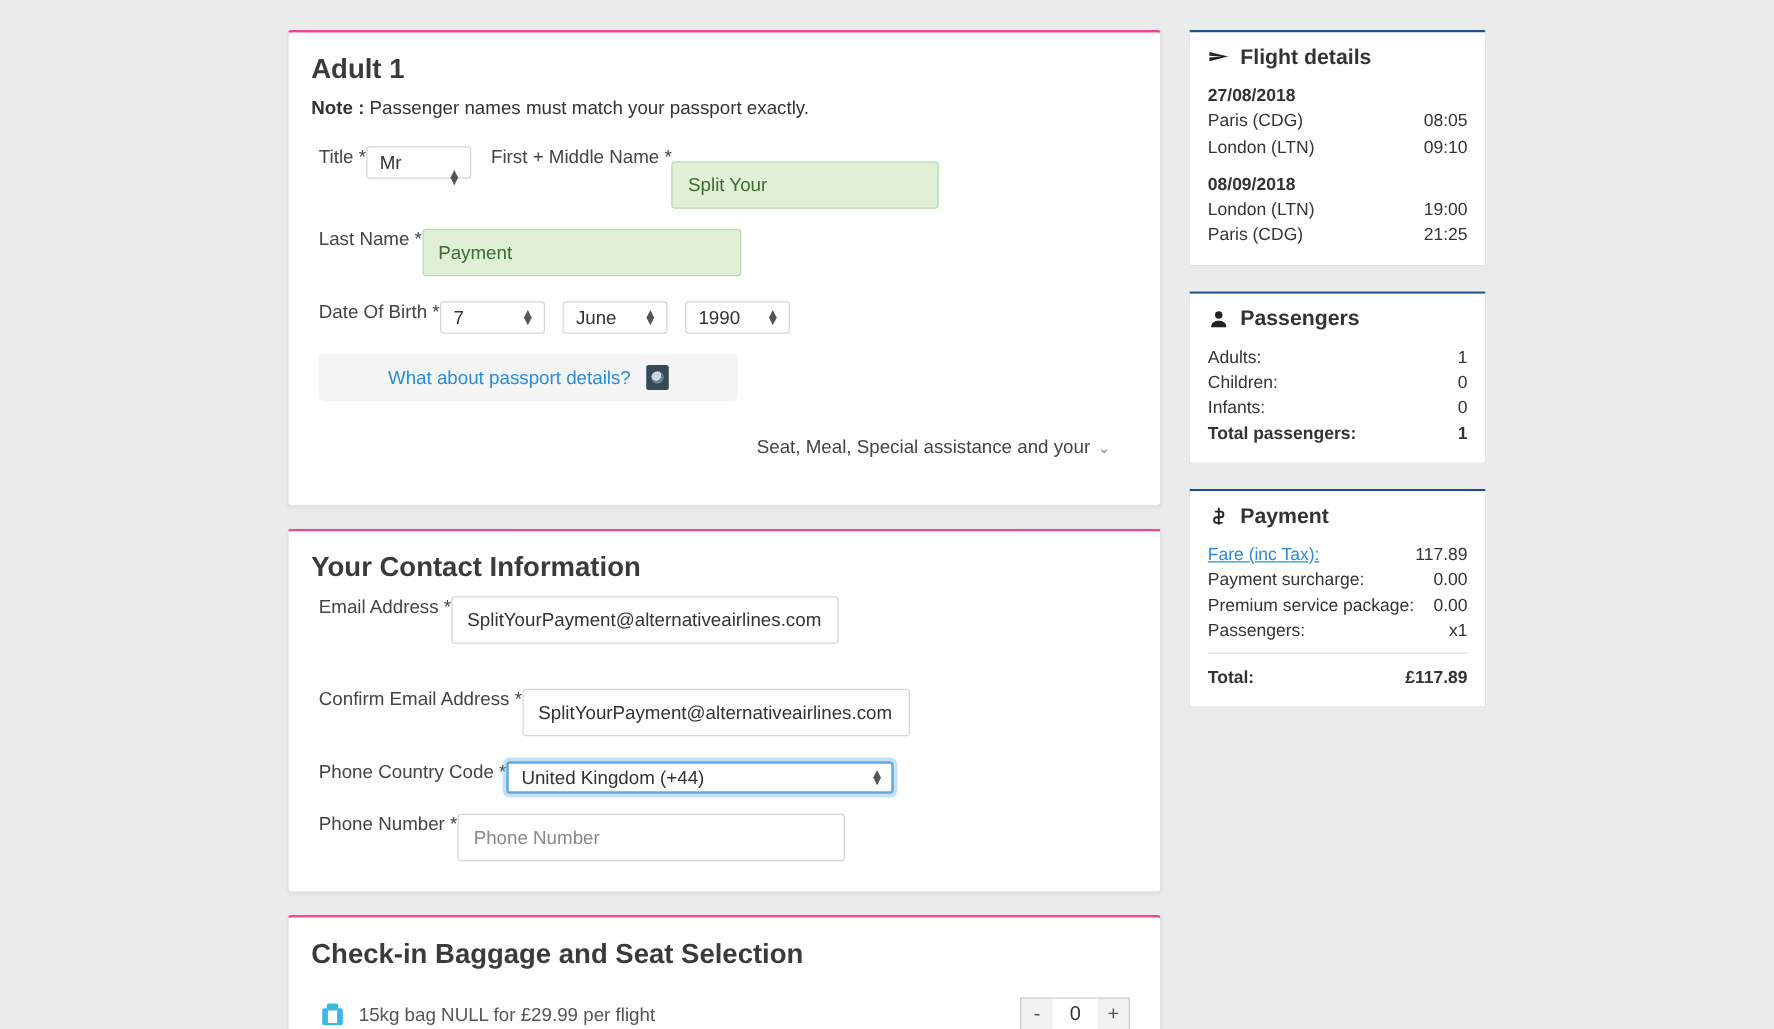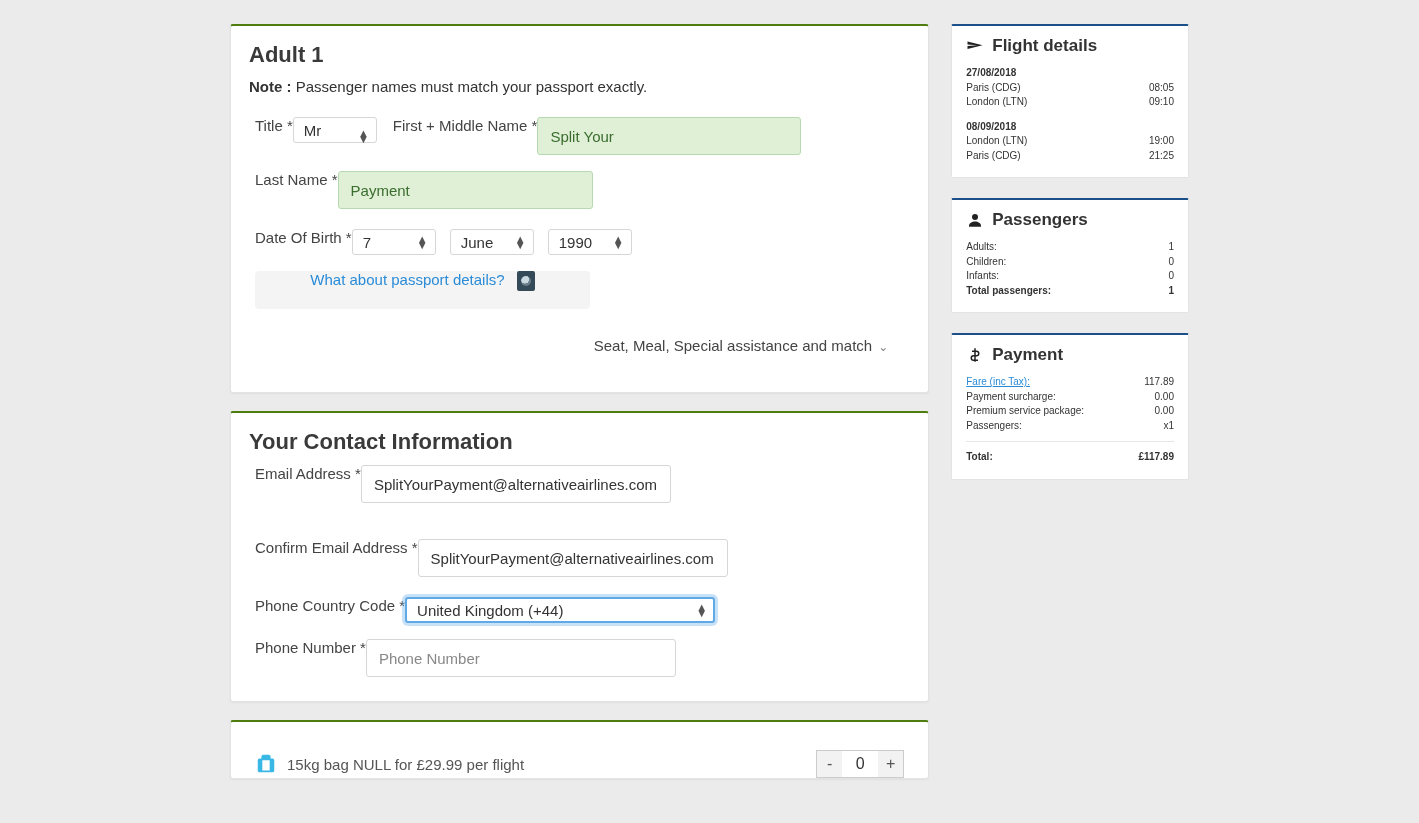--- a/index.html
+++ b/index.html
@@ -23,21 +23,21 @@
   .right-col { width: 238px; display: flex; flex-direction: column; gap: 20px; }
 
   .card {
     background: #fff;
     border: 1px solid #e3e3e3;
     border-radius: 3px;
     box-shadow: 0 1px 2px rgba(0,0,0,0.05);
     margin-bottom: 18px;
     overflow: hidden;
   }
-  .card.accent { border-top: 2px solid #4d7c0f; }
+  .card.accent { border-top: 2px solid #ec4899; }
   .card-body { padding: 16px 18px 24px 18px; }
 
   h2.section-title { font-size: 22px; font-weight: 700; color: #3a3a3a; margin-bottom: 10px; }
   .note-line { font-size: 15px; margin-bottom: 22px; }
   .note-line strong { font-weight: 700; }
 
   .form-row { display: flex; gap: 16px; margin-bottom: 20px; flex-wrap: wrap; }
   .form-group { display: flex; flex-direction: row; }
   .form-label { font-size: 15px; color: #444; margin-bottom: 8px; }
 
@@ -89,21 +89,21 @@
     border-color: #b6dab0;
     color: #3a6d2e;
   }
   input.text-input::placeholder { color: #888; }
 
   .passport-pill {
     background: #f4f4f4;
     border-radius: 4px;
     height: 38px;
     display: flex;
-    align-items: flex-start;
+    align-items: center;
     justify-content: center;
     gap: 12px;
     padding: 0 28px;
   }
   .passport-pill a { color: #2a8cd8; font-size: 15px; text-decoration: none; }
   .passport-pill .badge {
     width: 18px; height: 20px;
     background: #344a58;
     border-radius: 2px;
     position: relative;
@@ -129,21 +129,21 @@
     background: #fff;
     border: 1px solid #e3e3e3;
     border-top: 2px solid #1a4f8a;
     border-radius: 2px;
   }
   .side-header {
     display: flex; align-items: center; gap: 8px;
     padding: 10px 4px 6px 14px;
     font-size: 17px; font-weight: 700; color: #333;
   }
-  .side-body { padding: 4px 14px 14px 14px; font-size: 10px; }
+  .side-body { padding: 4px 14px 14px 14px; font-size: 14px; }
   .side-row { display: flex; justify-content: space-between; line-height: 1.45; }
   .side-row.bold { font-weight: 700; }
   .side-sep { height: 10px; }
   .link-underline { color:#2a8cd8; text-decoration: underline; cursor:pointer; }
   .side-hr { border: none; border-top: 1px solid #e6e6e6; margin: 8px 0; }
 
   .icon-svg { width: 18px; height: 18px; flex-shrink: 0; }
 
   
   .bag-row { display:flex; align-items:center; gap:10px; padding:12px 6px 0 6px;justify-content:center; }
@@ -158,21 +158,21 @@
   .stepper .count {
     width: 36px; height:28px;
     border-top:1px solid #ccc; border-bottom:1px solid #ccc;
     text-align:center; line-height:26px; font-size:16px; background:#fff;
   }
   .stepper button:first-child { border-right:none; }
   .stepper button:last-child { border-left:none; }
 
   
   .w-84 { width: 84px; }
-  .w-250 { width: 264px; }
+  .w-250 { width: 214px; margin-top: 12px; }
   .w-255 { width: 255px; }
   .w-310 { width: 310px; }
 </style>
 </head>
 <body>
 
 <div class="page-wrap">
   <div class="left-col">
 
     <div class="card accent">
@@ -236,21 +236,21 @@
             </div>
             <div style="flex:1"></div>
             <div class="passport-pill" style="width:335px;">
               <a href="#">What about passport details?</a>
               <span class="badge"></span>
             </div>
           </div>
         </div>
 
         <div class="expander-row">
-          <span>Seat, Meal, Special assistance and match</span><span class="chev">⌄</span>
+          <span>Seat, Meal, Special assistance and your</span><span class="chev">⌄</span>
         </div>
       </div>
     </div>
 
     <div class="card accent">
       <div class="card-body">
         <h2 class="section-title">Your Contact Information</h2>
 
         <div class="inner-pad">
           <div class="form-row">
@@ -283,20 +283,21 @@
               <label class="form-label">Phone Number *</label>
               <input class="text-input w-310" placeholder="Phone Number" style="">
             </div>
           </div>
         </div>
       </div>
     </div>
 
     <div class="card accent" style="margin-bottom:0;">
       <div class="card-body" style="padding-bottom:0;">
+        <h2 class="section-title">Check-in Baggage and Seat Selection</h2>
         <div class="bag-row">
           <svg class="bag-icon" viewBox="0 0 24 24" fill="currentColor">
             <path d="M9 4h6v2H9V4zm-2 0a2 2 0 012-2h6a2 2 0 012 2v2h2a2 2 0 012 2v11a2 2 0 01-2 2H5a2 2 0 01-2-2V8a2 2 0 012-2h2V4zm1 4v11h8V8H8z"></path>
           </svg>
           <span style="color:#555;">15kg bag NULL for £29.99 per flight</span>
           <div class="stepper">
             <button>-</button>
             <div class="count">0</div>
             <button>+</button>
           </div>

